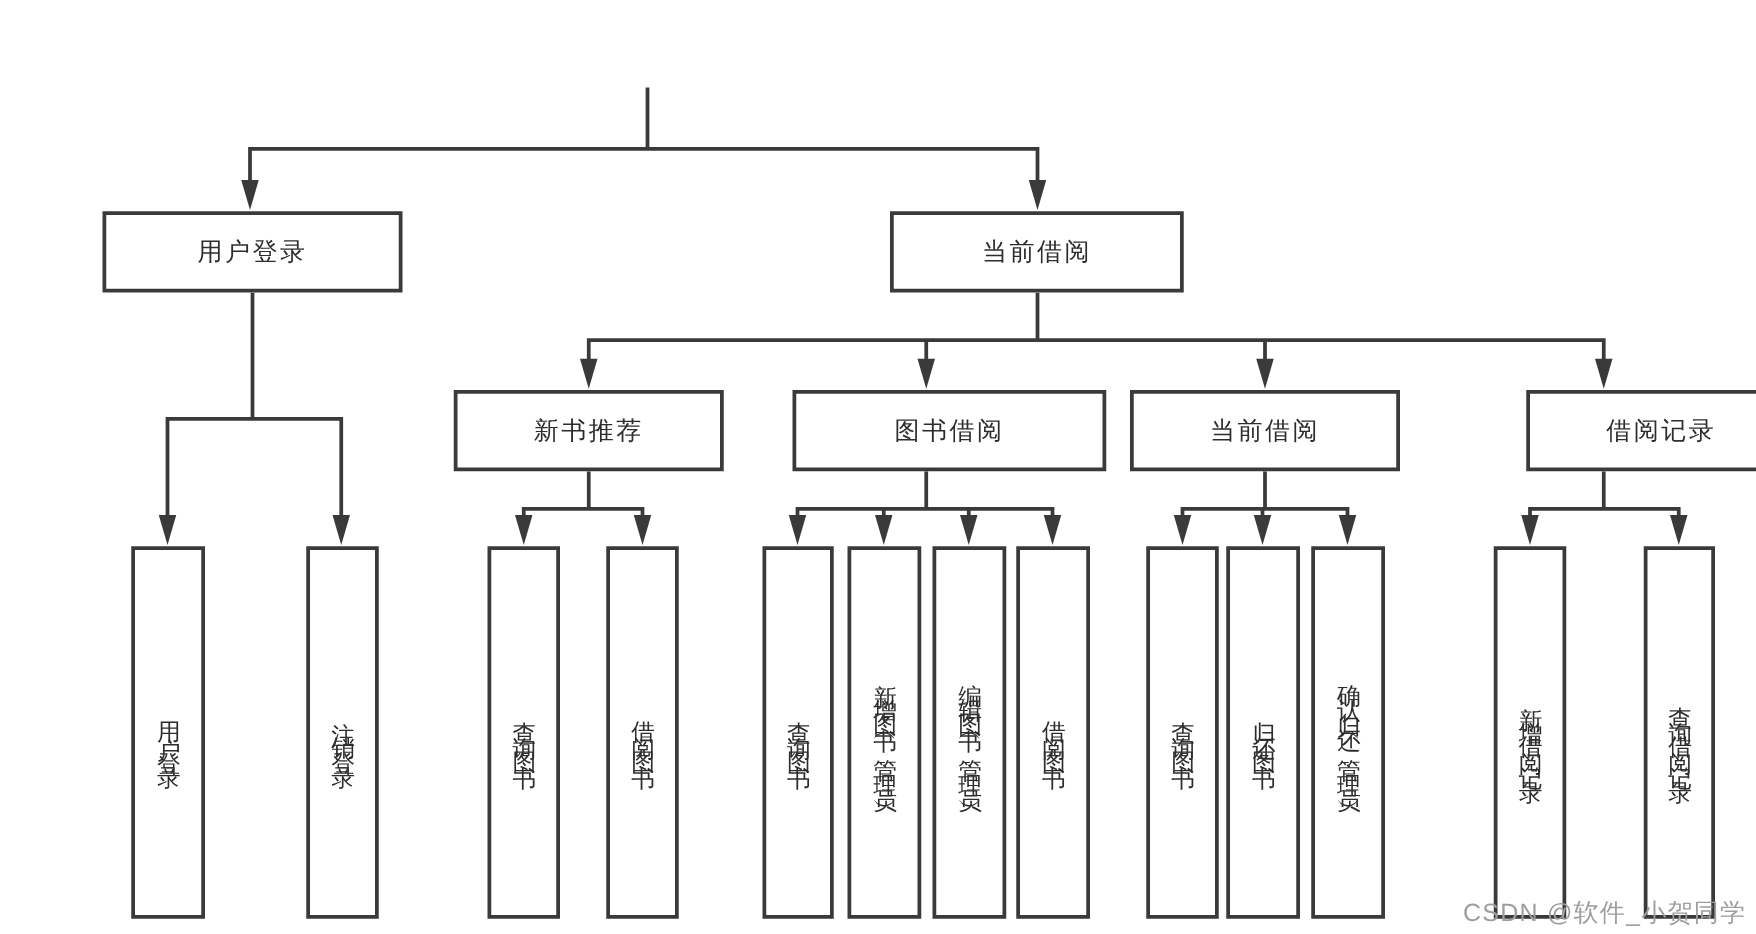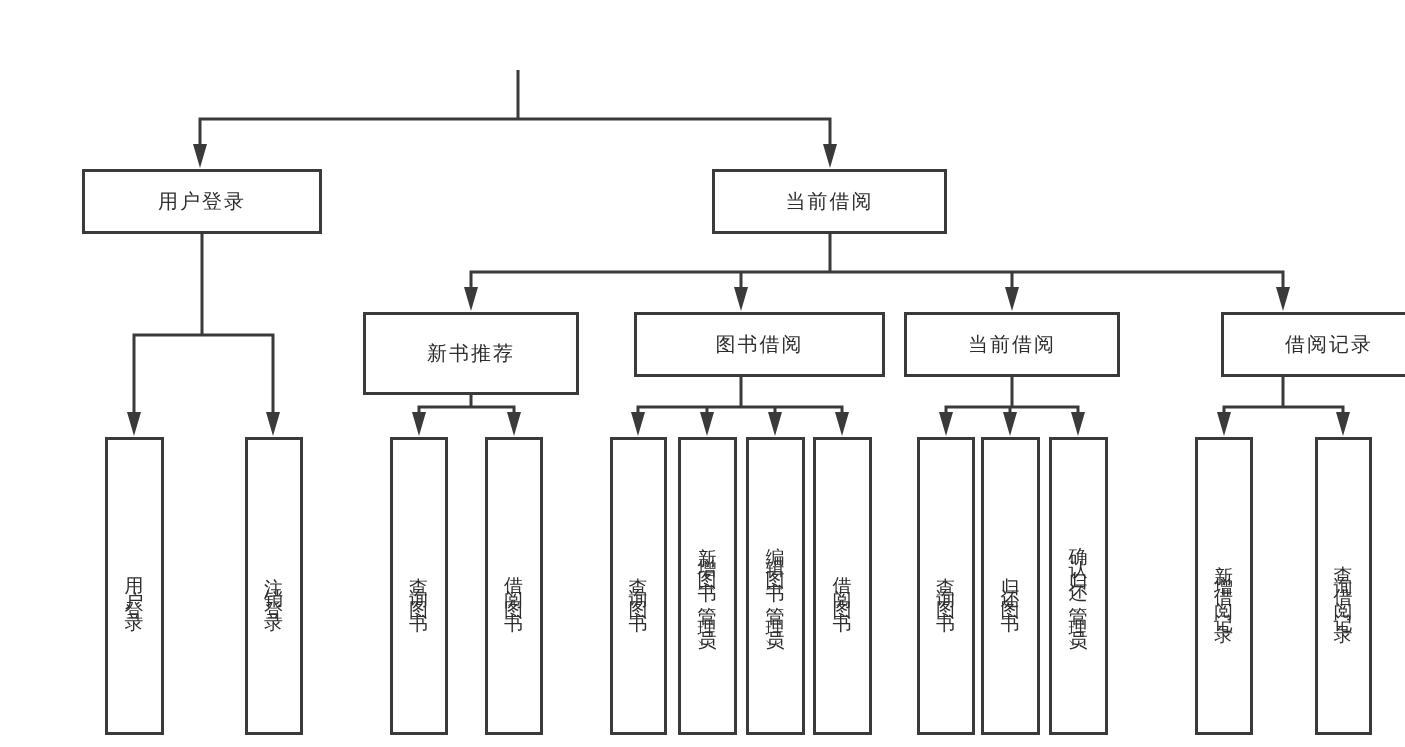--- a/index.html
+++ b/index.html
@@ -98,21 +98,21 @@
   </svg>
 
 
   <div class="node hnode" style="left:82px; top:169px; width:240px; height:65px;">
     <span class="label">用户登录</span>
   </div>
   <div class="node hnode" style="left:712px; top:169px; width:235px; height:65px;">
     <span class="label">当前借阅</span>
   </div>
 
-  <div class="node hnode" style="left:363px; top:312px; width:216px; height:83px;">
+  <div class="node hnode" style="left:363px; top:312px; width:216px; height:65px;">
     <span class="label">新书推荐</span>
   </div>
   <div class="node hnode" style="left:634px; top:312px; width:251px; height:65px;">
     <span class="label">图书借阅</span>
   </div>
   <div class="node hnode" style="left:904px; top:312px; width:216px; height:65px;align-items:center;">
     <span class="label">当前借阅</span>
   </div>
   <div class="node hnode" style="left:1175px; top:312px; width:216px; height:65px;margin-left:46px;">
     <span class="label">借阅记录</span>
@@ -155,14 +155,15 @@
     <span class="label">确认归还（管理员）</span>
   </div>
 
   <div class="node vnode" style="left:1195px; top:437px; width:58px; height:298px;">
     <span class="label">新增借阅记录</span>
   </div>
   <div class="node vnode" style="left:1315px; top:437px; width:57px; height:298px;">
     <span class="label">查询借阅记录</span>
   </div>
 
+  <div class="watermark">CSDN @软件_小贺同学</div>
 
 </div>
 
 </body></html>

